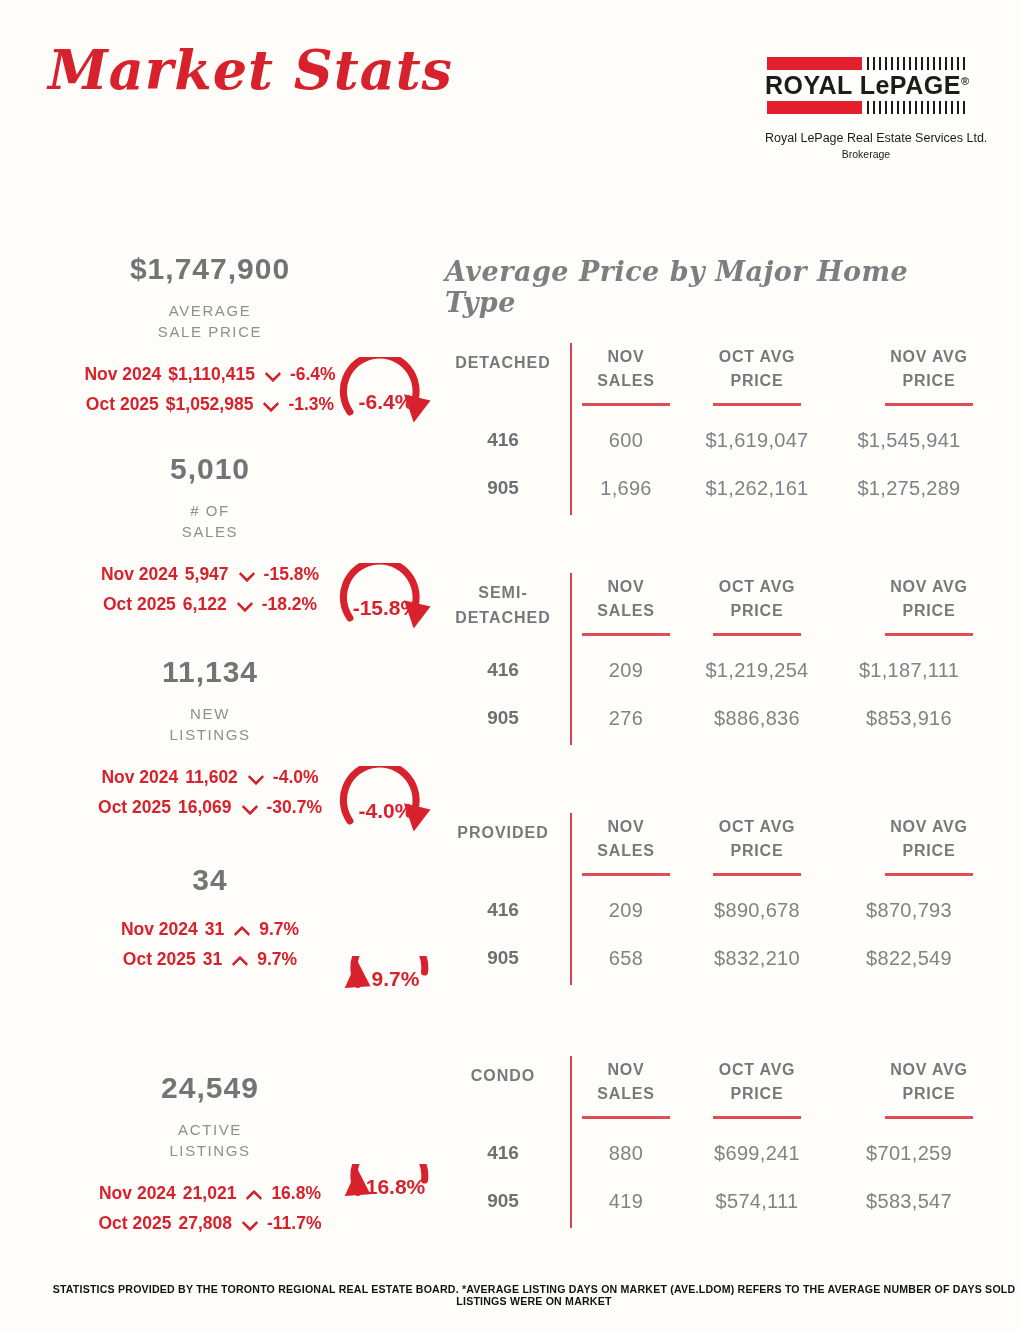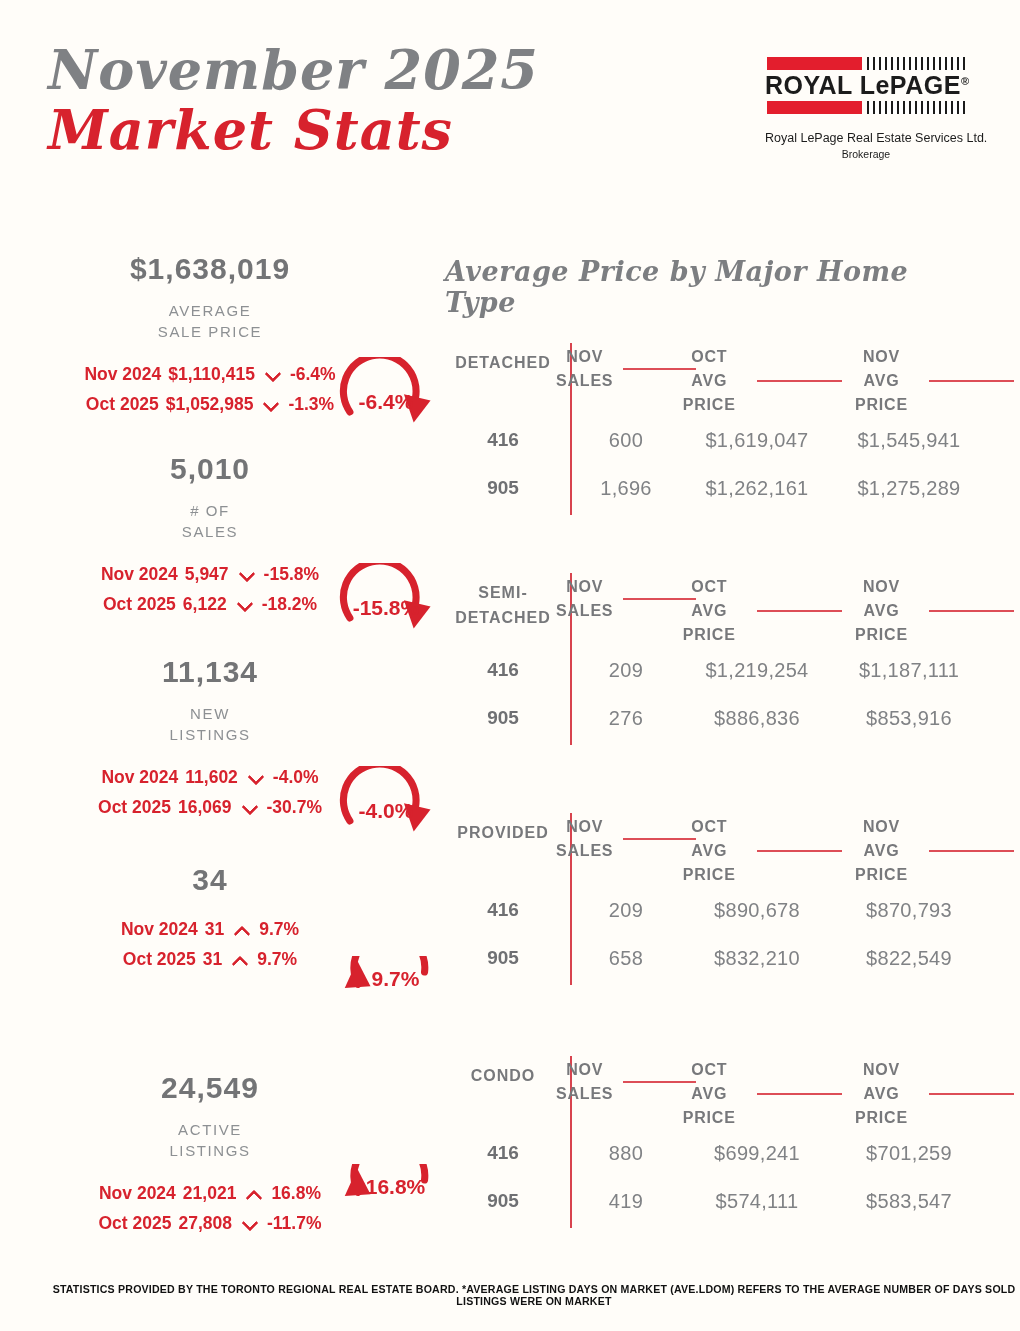--- a/index.html
+++ b/index.html
@@ -52,59 +52,58 @@
   .badge[data-dir="up"] .g-down{display:none;}
   .badge-label{position:absolute;font-size:21px;font-weight:bold;color:var(--red);white-space:nowrap;}
   .badge[data-dir="down"] .badge-label{left:48%;top:58%;transform:translate(-50%,-50%);}
   .badge[data-dir="up"] .badge-label{left:63%;top:29%;transform:translate(-50%,-50%);}
   
   .heading{position:absolute;left:445px;top:256px;width:530px;font-family:"DejaVu Serif", serif;font-style:italic;font-weight:bold;font-size:27px;color:#7c7e81;letter-spacing:0.5px;}
   .tg{position:absolute;left:443px;width:545px;height:186px;}
   .tg0{top:345px}.tg1{top:575px}.tg2{top:815px}.tg3{top:1058px}
   .vline{position:absolute;left:127px;top:-2px;width:2px;height:172px;background:#d8434e;}
   .ttype{position:absolute;left:0;top:6px;width:120px;text-align:center;font-size:16px;font-weight:bold;color:var(--gray-head);letter-spacing:1px;line-height:1.55;white-space:pre-line;}
-  .hcell{position:absolute;top:0;display:flex;align-items:center;gap:10px;text-align:center;font-size:16px;font-weight:bold;color:var(--gray-head);letter-spacing:0.8px;line-height:1.5;white-space:pre-line;} 
+  .hcell{position:absolute;top:0;display:flex;flex-direction:column;align-items:center;gap:10px;text-align:center;font-size:16px;font-weight:bold;color:var(--gray-head);letter-spacing:0.8px;line-height:1.5;white-space:pre-line;} 
   .hcell.c1{left:113px;width:140px;}
   .hcell.c2{left:229px;width:170px;}
   .hcell.c3{left:401px;width:170px;}
   .hline{width:88px;height:2.5px;background:var(--red-soft);}
   .drow-area{position:absolute;left:0;width:120px;text-align:center;font-size:19px;font-weight:bold;color:#6f7073;}
   .dcell{position:absolute;text-align:center;font-size:20px;color:var(--gray-table);letter-spacing:0.3px;}
   .dcell.c1{left:113px;width:140px;}
   .dcell.c2{left:229px;width:170px;}
   .dcell.c3{left:381px;width:170px;}
   .r1{top:84px;}
   .r2{top:132px;}
   
   .footer{position:absolute;left:0;right:0;top:1283px;text-align:center;font-size:10.6px;font-weight:bold;color:#111;letter-spacing:0.2px;padding-left:48px;}
 </style>
 </head>
 <body>
 
 <div class="title">
-  <div class="l1">November 2025</div>
   <div class="l2">Market Stats</div>
 </div>
 
 <div class="logo">
   <div class="barrow">
     <div class="redbar"></div>
     <div class="stripes"></div>
   </div>
   <div class="wordmark"><span>ROYAL LePAGE</span><sup>®</sup></div>
   <div class="barrow">
     <div class="redbar"></div>
     <div class="stripes"></div>
   </div>
   <div class="company">Royal LePage Real Estate Services Ltd.</div>
   <div class="descriptor">Brokerage</div>
 </div>
 
 <div class="sblock sb1">
-  <div class="sval">$1,638,019</div>
+  <div class="sval">$1,747,900</div>
   <div class="slabel">AVERAGE
 SALE PRICE</div>
   <div class="srows">
     <div class="srow">
       <span>Nov 2024</span>
       <span>$1,110,415</span>
       <span class="chev" data-dir="down"></span>
       <span>-6.4%</span>
     </div>
     <div class="srow">

